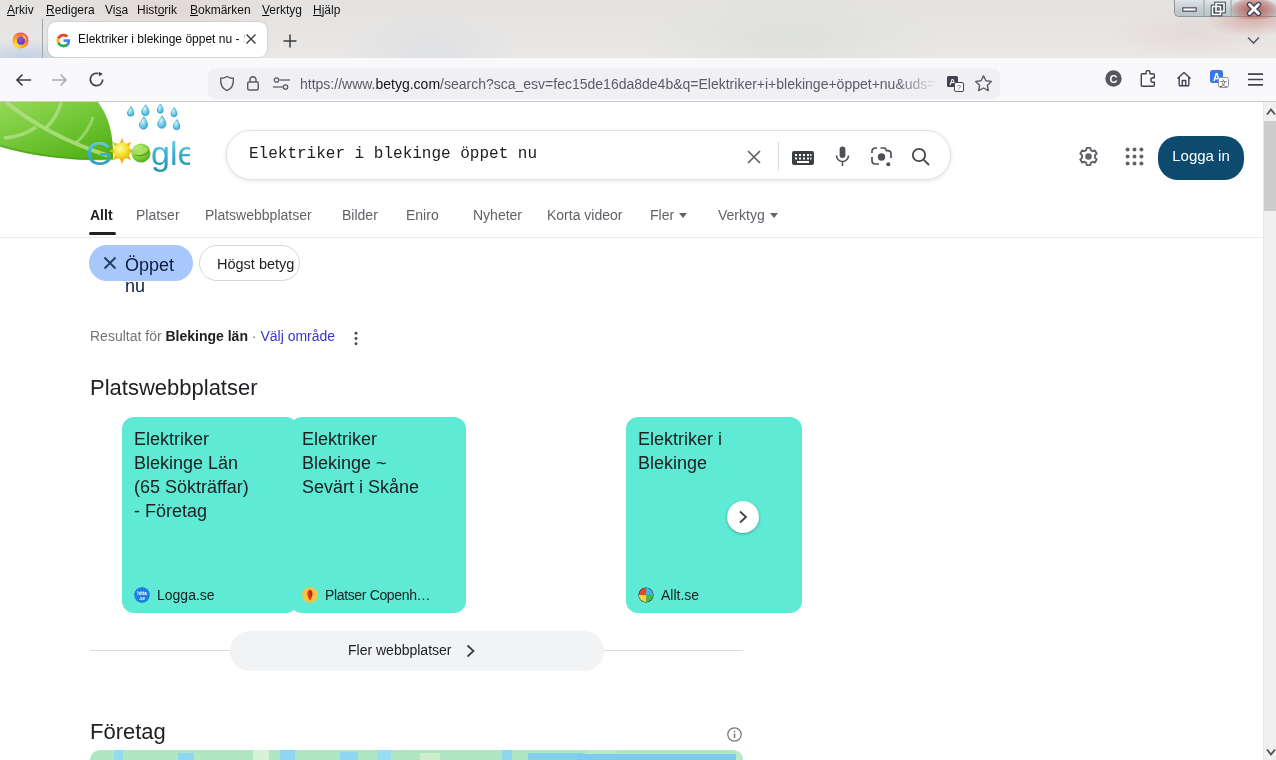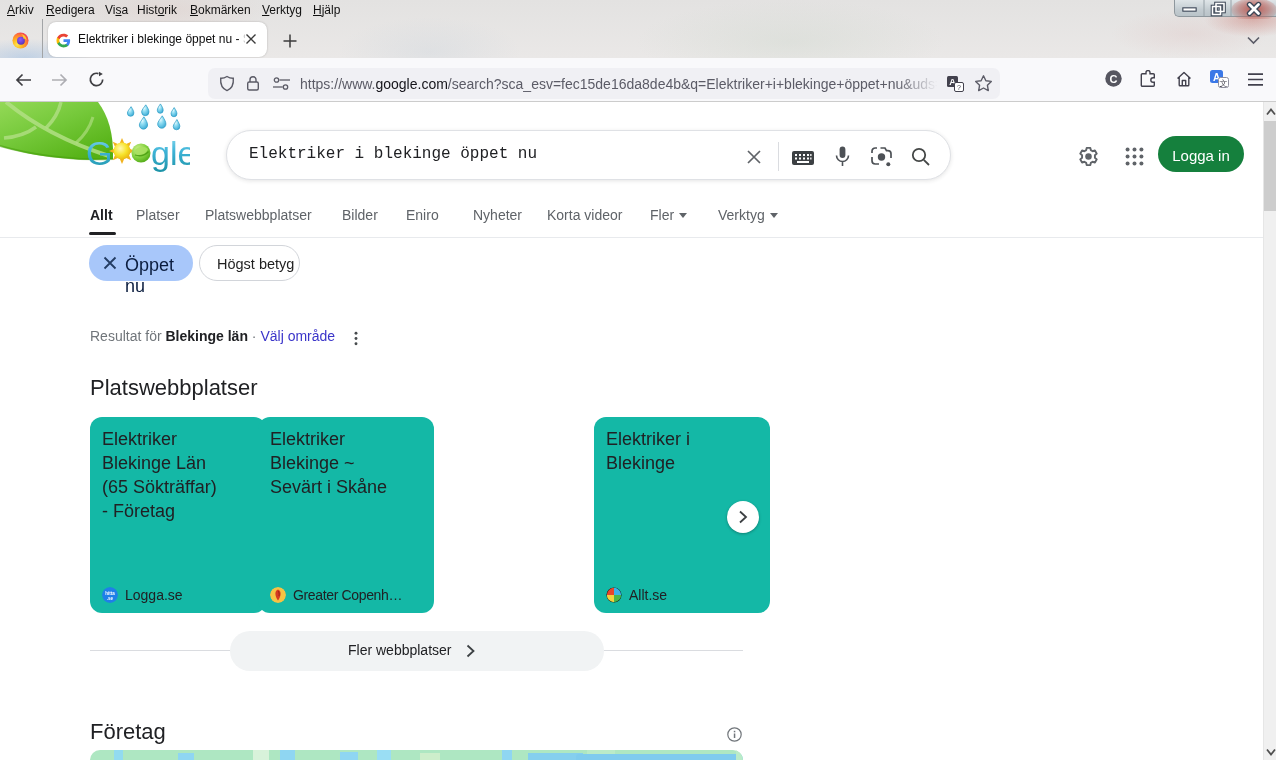--- a/index.html
+++ b/index.html
@@ -38,42 +38,42 @@
   #page { position:absolute; left:0; top:102px; width:1263px; height:658px; background:#fff; overflow:hidden; }
   
   #scrollbar { position:absolute; right:0; top:102px; width:13px; height:658px; background:#f0f0f0; border-left:1px solid #e6e6e6; }
   #scrollbar .thumb { position:absolute; left:0; top:19px; width:13px; height:90px; background:#cdcdcd; }
   
   #searchbox { position:absolute; left:226px; top:28px; width:725px; height:50px; background:#fff;
     border:1px solid #dfe1e5; border-radius:25px; box-shadow:0 1px 4px rgba(32,33,36,.12); }
   #searchbox .q { position:absolute; left:22px; top:14px; font-size:16px; color:#202124;font-family:Liberation Mono, monospace; }
   .vsep { position:absolute; width:1px; background:#dadce0; }
   
-  #login { position:absolute; left:1158px; top:34px; width:86px; height:36px; background:#15803d; border-radius:20px;
+  #login { position:absolute; left:1158px; top:34px; width:86px; height:44px; background:#0c4a6e; border-radius:20px;
     color:#fff; font-size:15px; text-align:center; line-height:40px; }
   
   .navitem { position:absolute; top:105px; font-size:14px; color:#5f6368; white-space:nowrap; }
   .navsel { color:#202124; font-weight:bold; }
   #navline { position:absolute; left:0; top:135px; width:1263px; height:1px; background:#e8eaed; }
   #allt-bar { position:absolute; left:89px; top:130px; width:27px; height:3px; background:#202124; border-radius:2px; }
   .caret { display:inline-block; width:0; height:0; border-left:4px solid transparent; border-right:4px solid transparent;
     border-top:5px solid #5f6368; margin-left:5px; vertical-align:2px; }
   
   #chip1 { position:absolute; left:89px; top:143px; width:104px; height:36px; background:#a8c7fa; border-radius:18px; }
   #chip1 .t { position:absolute; left:36px; top:10px; font-size:18px; color:#0b1d3f; }
   #chip2 { position:absolute; left:199px; top:143px; width:101px; height:36px; background:#fff; border:1px solid #d2d5da; border-radius:18px; }
   #chip2 .t { position:absolute; left:17px; top:10px; font-size:14.5px; color:#1f1f1f; }
   
   #resline { position:absolute; left:90px; top:226px; font-size:14px; color:#70757a; }
   #resline b { color:#202124; }
   #resline a { color:#3a34c9; text-decoration:none; }
   
   .h2 { position:absolute; left:90px; font-size:22px; color:#202124; }
   
-  .card { position:absolute; top:315px; width:176px; height:196px; background:#14b8a6; border-radius:12px; }
+  .card { position:absolute; top:315px; width:176px; height:196px; background:#5eead4; border-radius:12px;margin-left:32px; }
   .card .ct { position:absolute; left:12px; top:10px; font-size:18px; line-height:24px; color:#202124; }
   .site { position:absolute; left:35px; top:170px; font-size:14px; color:#202124; white-space:nowrap; }
   .fv { position:absolute; left:12px; top:154px; width:16px; height:16px; border-radius:50%; }
   
   #arrowbtn { position:absolute; left:727px; top:399px; width:32px; height:32px; background:#fff; border-radius:50%;
     box-shadow:0 1px 3px rgba(0,0,0,.3); }
   
   #flerbtn { position:absolute; left:230px; top:529px; width:374px; height:40px; background:#f1f3f4; border-radius:20px; }
   #flerbtn .t { position:absolute; left:118px; top:11px; font-size:14px; color:#202124; }
   .hline { position:absolute; top:548px; height:1px; background:#dadce0; }
@@ -173,21 +173,21 @@
     <svg class="abs" style="left:38px; top:7px" width="14" height="17" viewBox="0 0 14 17">
       <rect x="1.7" y="7" width="10.6" height="8" rx="1.5" stroke="#5b5b66" stroke-width="1.4" fill="none"></rect>
       <path d="M4,7 V4.8 a3,3 0 0 1 6,0 V7" stroke="#5b5b66" stroke-width="1.4" fill="none"></path>
     </svg>
     <svg class="abs" style="left:64px; top:9px" width="20" height="13" viewBox="0 0 20 13">
       <circle cx="4.5" cy="3" r="2.2" stroke="#5b5b66" stroke-width="1.3" fill="none"></circle>
       <path d="M7.5,3 H18" stroke="#5b5b66" stroke-width="1.3"></path>
       <circle cx="13.5" cy="10" r="2.2" stroke="#5b5b66" stroke-width="1.3" fill="none"></circle>
       <path d="M1,10 H10.7" stroke="#5b5b66" stroke-width="1.3"></path>
     </svg>
-    <div id="urltext">https://www.<b>google.com</b>/search?sca_esv=fec15de16da8de4b&amp;q=Elektriker+i+blekinge+öppet+nu&amp;uds=</div>
+    <div id="urltext">https://www.<b>betyg.com</b>/search?sca_esv=fec15de16da8de4b&amp;q=Elektriker+i+blekinge+öppet+nu&amp;uds=</div>
     <div class="urlfade"></div>
     <svg class="abs" style="left:738px; top:7px" width="18" height="18" viewBox="0 0 18 18">
       <rect x="1" y="1" width="11" height="11" rx="1.5" fill="#42414d"></rect>
       <text x="6.5" y="10" text-anchor="middle" font-size="9" font-weight="bold" fill="#fff">A</text>
       <rect x="8.5" y="7.5" width="9" height="9" rx="1.5" fill="#fff" stroke="#42414d" stroke-width="1"></rect>
       <text x="13" y="14.5" text-anchor="middle" font-size="7" fill="#42414d">?</text>
     </svg>
     <svg class="abs" style="left:766px; top:6px" width="19" height="19" viewBox="0 0 19 19">
       <path d="M9.5,1.8 L11.9,6.7 L17.3,7.4 L13.4,11.2 L14.3,16.6 L9.5,14 L4.7,16.6 L5.6,11.2 L1.7,7.4 L7.1,6.7 Z" stroke="#5b5b66" stroke-width="1.4" fill="none" stroke-linejoin="round"></path>
     </svg>
@@ -393,21 +393,21 @@
     </svg>
     <div class="site">Logga.se</div>
   </div>
   <div class="card" style="left:258px">
     <div class="ct">Elektriker<br>Blekinge ~<br>Sevärt i Skåne</div>
     <svg class="fv" style="left:12px; top:170px" width="16" height="16" viewBox="0 0 16 16">
       <circle cx="8" cy="8" r="8" fill="#f6c344"></circle>
       <path d="M8,2.5 C10,3.5 11,5 10.5,8 C10,11 8.5,12.5 8,13.5 C7.5,12.5 6,11 5.5,8 C5,5 6,3.5 8,2.5 Z" fill="#d43a22"></path>
       <path d="M8,4 C9,5 9.5,6.5 9,9" stroke="#8f1d10" stroke-width=".8" fill="none"></path>
     </svg>
-    <div class="site" style="letter-spacing:-.35px">Greater Copenh…</div>
+    <div class="site" style="letter-spacing:-.35px">Platser Copenh…</div>
   </div>
   <div class="card" style="left:594px">
     <div class="ct">Elektriker i<br>Blekinge</div>
     <svg class="fv" style="left:12px; top:170px" width="16" height="16" viewBox="0 0 16 16">
       <circle cx="8" cy="8" r="7.6" fill="#111"></circle>
       <path d="M8,8 L8,0.8 A7.2,7.2 0 0 1 15.2,8 Z" fill="#3db1e8"></path>
       <path d="M8,8 L15.2,8 A7.2,7.2 0 0 1 8,15.2 Z" fill="#49b749"></path>
       <path d="M8,8 L8,15.2 A7.2,7.2 0 0 1 0.8,8 Z" fill="#f3d23c"></path>
       <path d="M8,8 L0.8,8 A7.2,7.2 0 0 1 8,0.8 Z" fill="#e8452c"></path>
     </svg>

